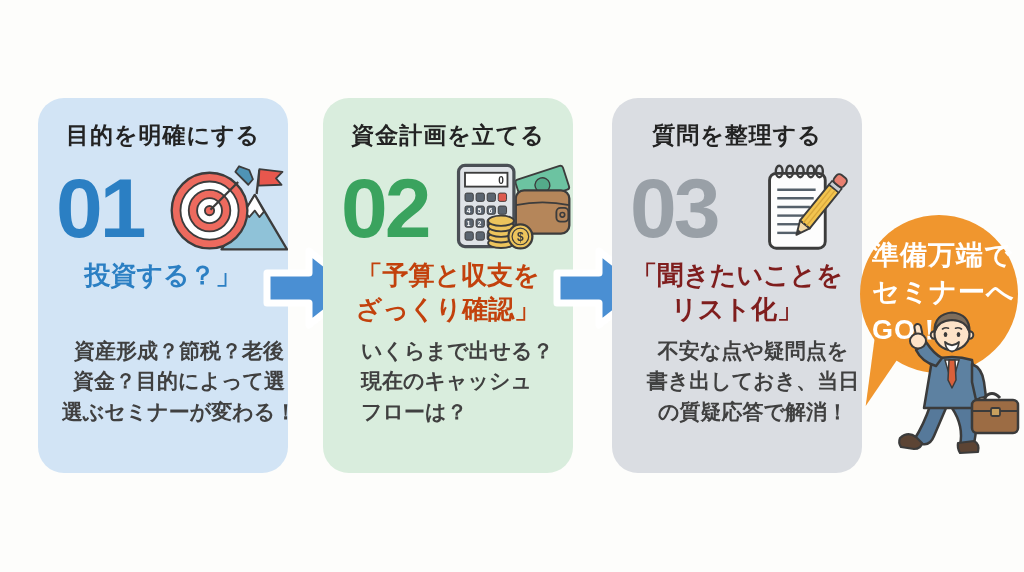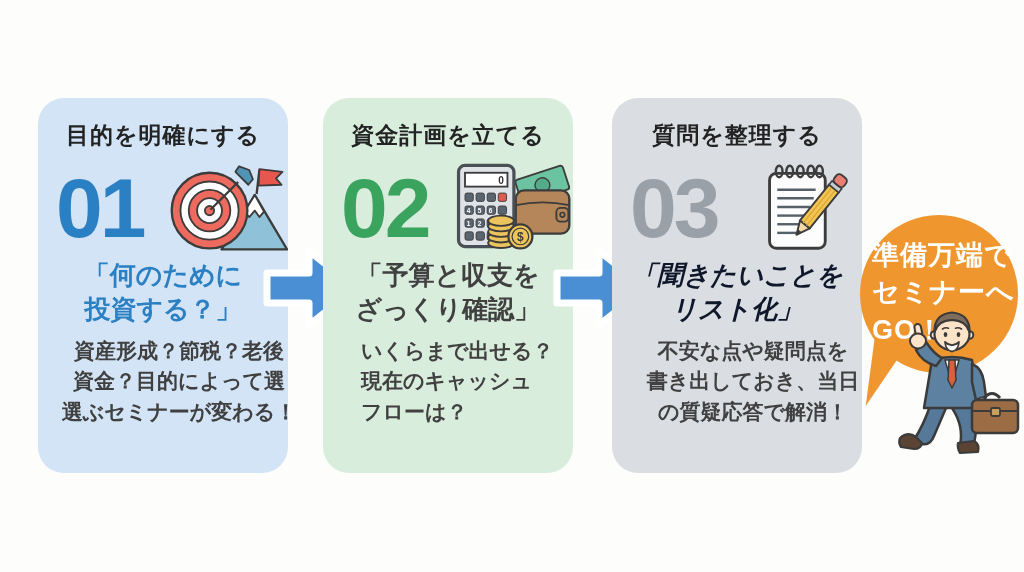--- a/index.html
+++ b/index.html
@@ -20,22 +20,22 @@
     display:flex; align-items:center; padding:0 0 0 18px; }
   .step-number { font-size:84px; font-weight:800; line-height:1; letter-spacing:-3px; }
   .card-1 .step-number { color:#2b7fc3; }
   .card-2 .step-number { color:#3aa35e; }
   .card-3 .step-number { color:#99a0a7; }
   .icon-box { margin-left:auto; }
 
   .quote { position:absolute; top:160px; left:0; width:100%; text-align:center;
     font-size:26px; font-weight:800; line-height:1.32; }
   .card-1 .quote { color:#2b7fc3; }
-  .card-2 .quote { color:#404040; }
-  .card-3 .quote { color:#0f172a;font-style:italic; }
+  .card-2 .quote { color:#c2410c; }
+  .card-3 .quote { color:#7f1d1d; }
 
   .body-text { position:absolute; top:238px; left:16px; width:100%; text-align:center;
     font-size:21px; font-weight:700; color:#404040; line-height:1.45; }
   .card-2 .body-text { text-align:left; padding-left:22px; }
 
   
   .arrow { position:absolute; top:242px; width:98px; height:92px; }
   .arrow-1 { left:263px; }
   .arrow-2 { left:553px; }
 
@@ -69,21 +69,20 @@
           <circle cx="45" cy="55" r="31.5" fill="#ffffff" stroke="#3c3c3c" stroke-width="2"></circle>
           <circle cx="45" cy="55" r="22.5" fill="#ed6a5e" stroke="#3c3c3c" stroke-width="2"></circle>
           <circle cx="45" cy="55" r="13.5" fill="#ffffff" stroke="#3c3c3c" stroke-width="2"></circle>
           <circle cx="45" cy="55" r="5" fill="#ed6a5e" stroke="#3c3c3c" stroke-width="2"></circle>
           <line x1="46" y1="54" x2="76" y2="24" stroke="#3c3c3c" stroke-width="2.5"></line>
           <path d="M73,13 L87,27 L92,21 L88,11 L77,7 Z" fill="#4f93b5" stroke="#3c3c3c" stroke-width="2" stroke-linejoin="round"></path>
         </svg>
       </div>
     </div>
     <div class="quote">
-      <div>「何のために</div>
       <div>投資する？」</div>
     </div>
     <div class="body-text">
       <div>資産形成？節税？老後</div>
       <div>資金？目的によって選</div>
       <div>選ぶセミナーが変わる！</div>
     </div>
   </section>
 
   <div class="arrow arrow-1">

